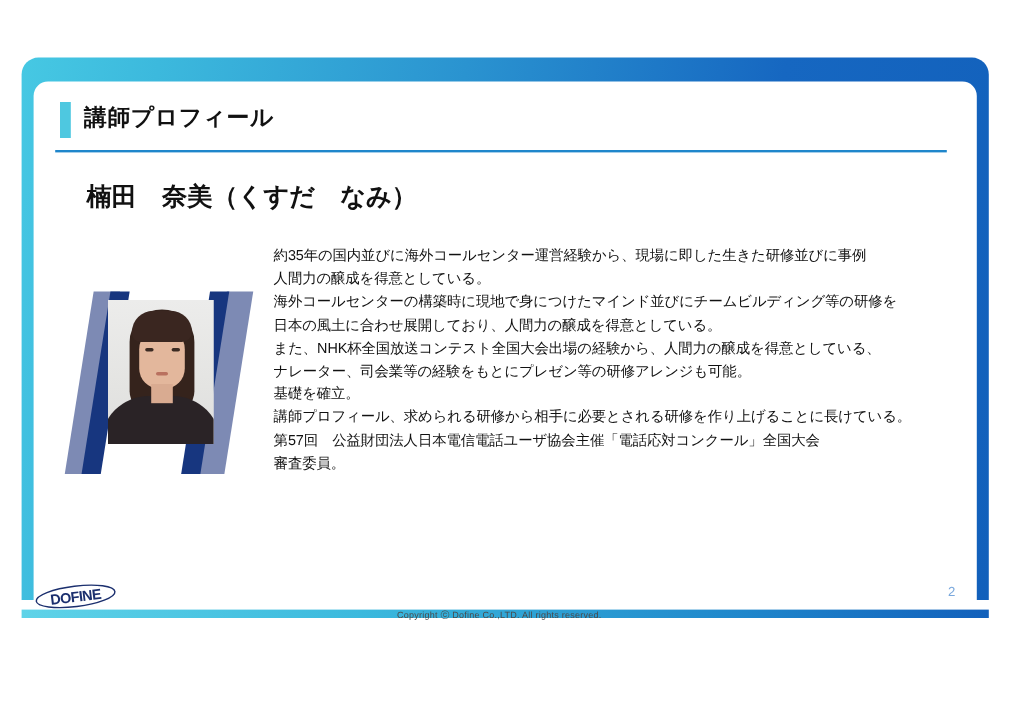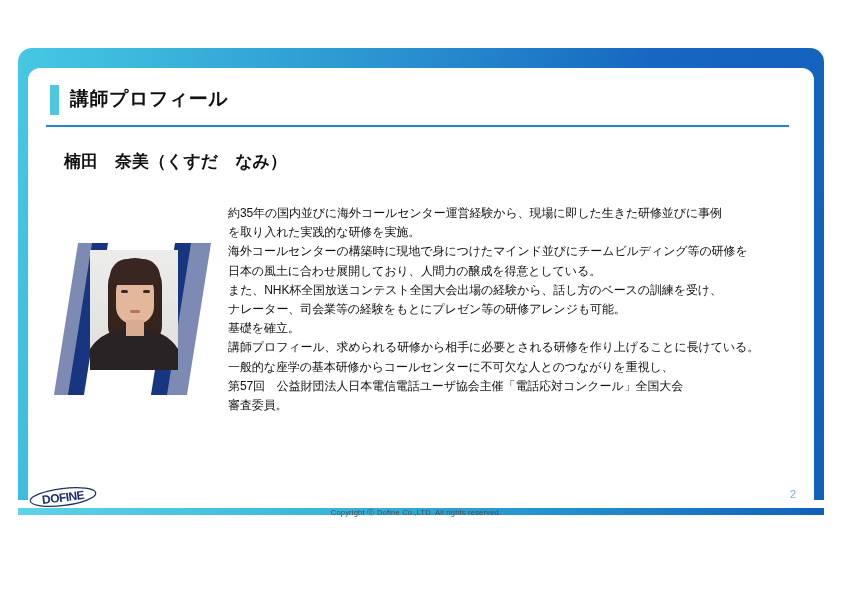--- a/index.html
+++ b/index.html
@@ -89,23 +89,23 @@
     left: 46px;
     top: 125px;
     width: 743px;
     height: 2px;
     background: #1f86cb;
   }
 
   
   #person-name {
     position: absolute;
-    left: 64px;
+    left: 72px;
     top: 150px;
-    font-size: 17px;
+    font-size: 21px;
     font-weight: bold;
     color: #111111;
     white-space: nowrap;
     font-family: Liberation Serif, serif;
   }
 
   
   #photo-block {
     position: absolute;
     left: 60px;
@@ -294,28 +294,27 @@
       <div class="neck"></div>
       <div class="hair-front"></div>
       <div class="eye l"></div>
       <div class="eye r"></div>
       <div class="mouth"></div>
     </div>
   </div>
 
   <div id="bio">
     <div class="line">約35年の国内並びに海外コールセンター運営経験から、現場に即した生きた研修並びに事例</div>
-    <div class="line">を取り入れた実践的な研修を実施。</div>
+    <div class="line">人間力の醸成を得意としている。</div>
     <div class="line">海外コールセンターの構築時に現地で身につけたマインド並びにチームビルディング等の研修を</div>
     <div class="line">日本の風土に合わせ展開しており、人間力の醸成を得意としている。</div>
-    <div class="line">また、NHK杯全国放送コンテスト全国大会出場の経験から、話し方のベースの訓練を受け、</div>
+    <div class="line">また、NHK杯全国放送コンテスト全国大会出場の経験から、人間力の醸成を得意としている、</div>
     <div class="line">ナレーター、司会業等の経験をもとにプレゼン等の研修アレンジも可能。</div>
     <div class="line">基礎を確立。</div>
     <div class="line">講師プロフィール、求められる研修から相手に必要とされる研修を作り上げることに長けている。</div>
-    <div class="line">一般的な座学の基本研修からコールセンターに不可欠な人とのつながりを重視し、</div>
     <div class="line">第57回　公益財団法人日本電信電話ユーザ協会主催「電話応対コンクール」全国大会</div>
     <div class="line">審査委員。</div>
   </div>
 
   <div id="logo">
     <svg width="70" height="24" viewBox="0 0 70 24">
       <ellipse cx="35" cy="12" rx="33" ry="8.5" fill="none" stroke="#1b2f6e" stroke-width="1.2" transform="rotate(-7 35 12)"></ellipse>
       <text x="35" y="16.5" text-anchor="middle" font-family="'Liberation Sans', sans-serif" font-size="12" font-weight="bold" fill="#1b2f6e" transform="rotate(-7 35 12)" letter-spacing="-0.5">DOFINE</text>
     </svg>
   </div>

